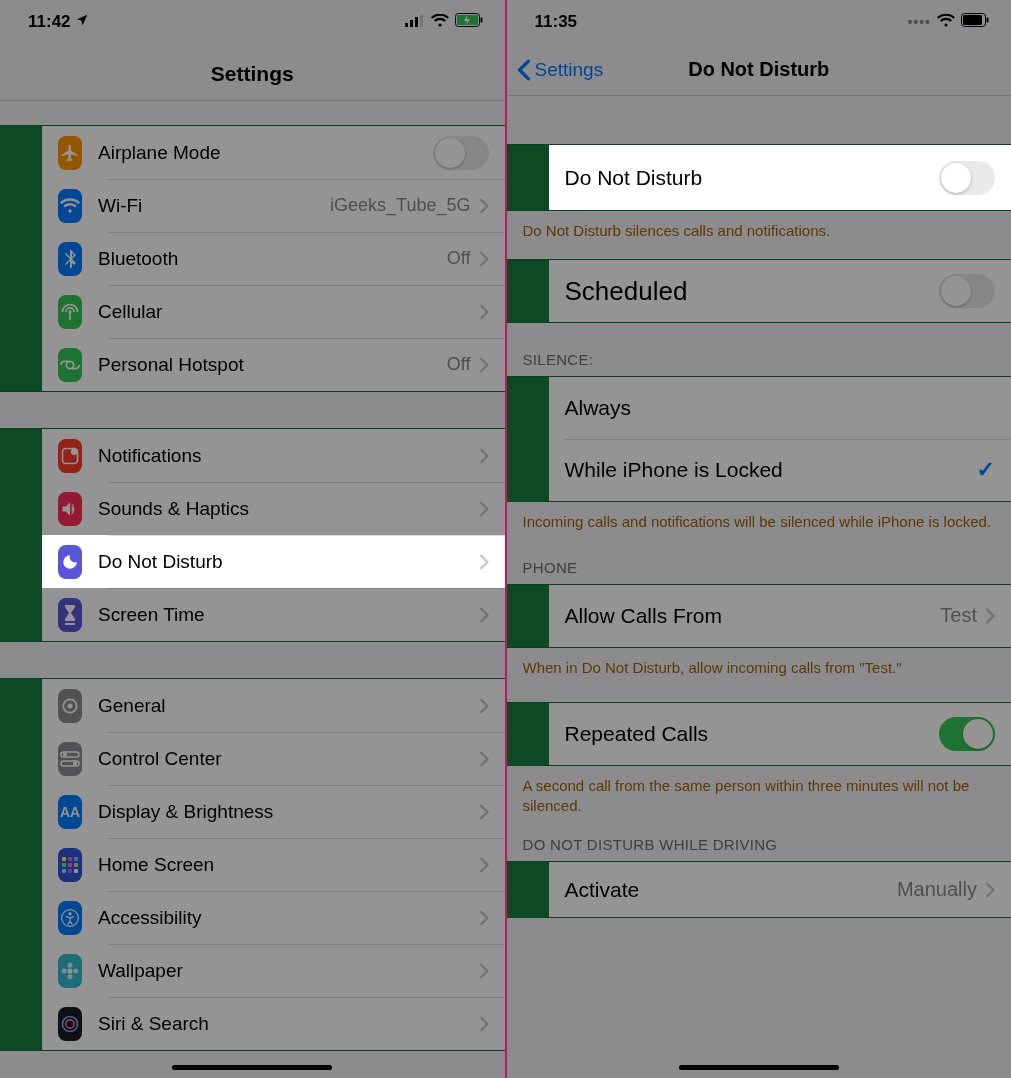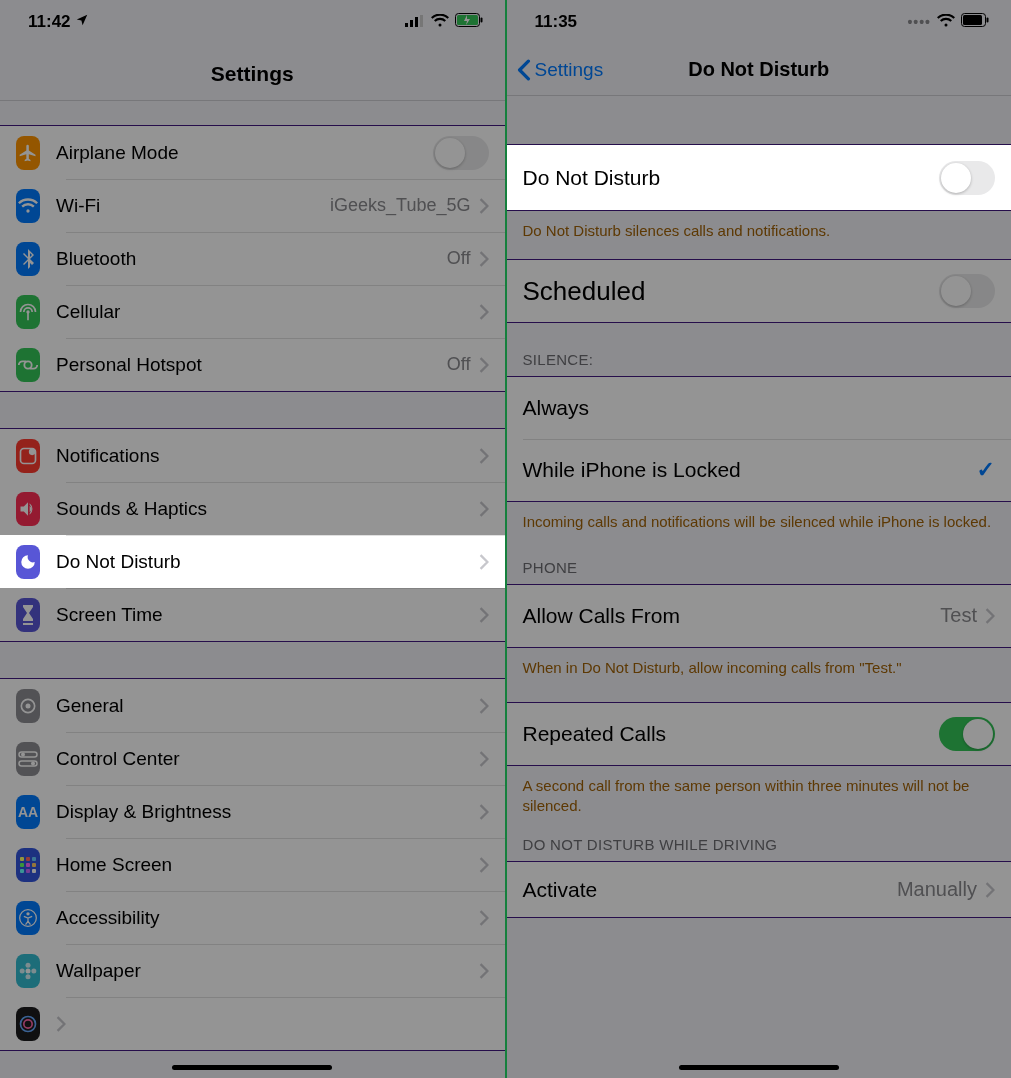--- a/index.html
+++ b/index.html
@@ -12,21 +12,21 @@
     overflow: hidden;
   }
   .phone {
     position: relative;
     flex: 1;
     background: #f2f2f7;
     display: flex;
     flex-direction: column;
     overflow: hidden;
   }
-  .phone.left { border-right: 2px solid #15803d; }
+  .phone.left { border-right: 2px solid #be185d; }
   .dim-overlay {
     position: absolute;
     inset: 0;
     background: rgba(0,0,0,0.42);
     z-index: 50;
     pointer-events: none;
   }
   
   .status-bar {
     height: 44px;
@@ -69,23 +69,24 @@
     text-align: center;
     font-size: 20px;
     font-weight: 700;
     pointer-events: none;
   }
   
   .scroll { flex: 1; overflow: hidden; }
   .group-gap { height: 36px; }
   .group-gap-sm { height: 24px; }
   .list-group {
-    background: #4c1d95;
+    background: #15803d;
     border-top: 1px solid rgba(0,0,0,0.12);
     border-bottom: 1px solid rgba(0,0,0,0.12);
+    padding-left: 42px;
   }
   .row {
     display: flex;
     align-items: center;
     min-height: 53px;
     padding: 0 16px 0 16px;
     background: #fff;
     position: relative;
   }
   .row + .row::before {
@@ -426,20 +427,21 @@
             <path d="M1 1l6 6-6 6" fill="none" stroke="currentColor" stroke-width="2"></path>
           </svg>
       </div>
       <div class="row">
         <div class="icon-box" style="background:#1c1c1e">
           <svg width="20" height="20" viewBox="0 0 24 24">
               <circle cx="12" cy="12" r="9" fill="none" stroke="#6af" stroke-width="2"></circle>
               <circle cx="12" cy="12" r="5" fill="none" stroke="#f6a" stroke-width="2"></circle>
             </svg>
         </div>
+        <div class="row-label">Siri &amp; Search</div>
         <svg class="chevron" viewBox="0 0 8 14">
             <path d="M1 1l6 6-6 6" fill="none" stroke="currentColor" stroke-width="2"></path>
           </svg>
       </div>
     </div>
   </div>
 
   <div class="home-indicator"></div>
 </div>
 

